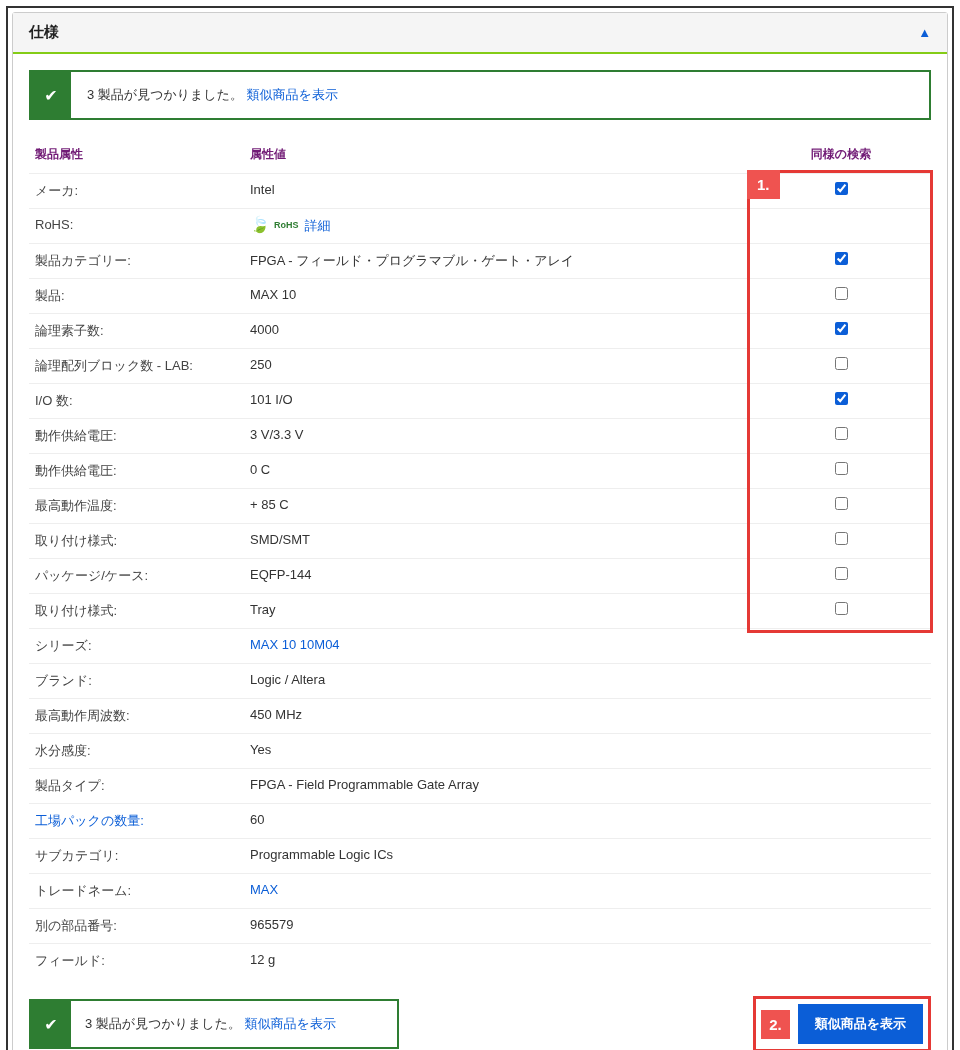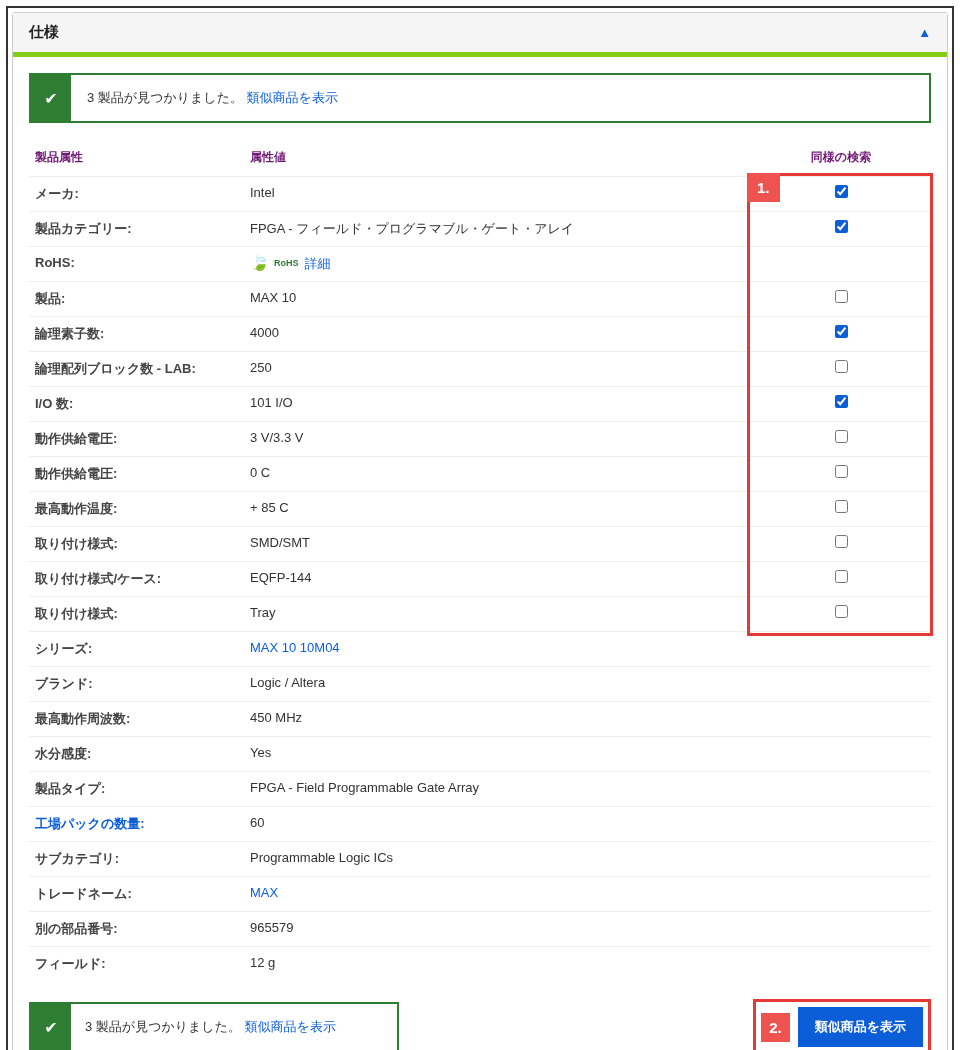--- a/index.html
+++ b/index.html
@@ -1,31 +1,31 @@
 <!DOCTYPE html>
 <html><head>
 <meta charset="utf-8">
 <style>
   * { box-sizing: border-box; margin: 0; padding: 0; }
   body { font-family: Arial, "Hiragino Sans", "Meiryo", sans-serif; background: #fff; padding: 6px; }
   .outer { border: 2px solid #333; padding: 4px; }
   .panel { border: 1px solid #ccc; border-radius: 3px; background: #fff; }
-  .panel-header { background: #f5f5f5; border-bottom: 5px solid #84cc16; padding: 10px 16px; display: flex; justify-content: space-between; align-items: center; }
+  .panel-header { background: #f5f5f5; border-bottom: 2px solid #84cc16; padding: 10px 16px; display: flex; justify-content: space-between; align-items: center; }
   .panel-title { font-weight: bold; font-size: 15px; color: #222; }
   .chevron { color: #0b5ed7; font-size: 13px; }
   .panel-body { padding: 16px; }
   .alert { border: 2px solid #2e7d32; display: flex; align-items: center; margin-bottom: 18px; }
   .alert-check { background: #2e7d32; color: #fff; width: 40px; align-self: stretch; display: flex; align-items: center; justify-content: center; font-size: 16px; }
   .alert-body { padding: 14px 16px; font-size: 13px; color: #333; }
   .link { color: #0b5ed7; text-decoration: none; cursor: pointer; }
   table.spec { width: 100%; border-collapse: collapse; font-size: 13px; }
   table.spec th { text-align: left; font-weight: bold; color: #701a75; padding: 8px 6px 10px; font-size: 12px; }
   table.spec th.col-check { text-align: center; }
   table.spec td { padding: 8px 6px; border-top: 1px solid #eee; vertical-align: top; color: #333; }
-  table.spec td.attr { width: 215px; font-weight: bold; color: #444; }
+  table.spec td.attr { width: 215px; font-weight: normal; color: #444; }
   table.spec td.val { width: auto; }
   table.spec td.chk { width: 180px; text-align: center; }
   .rohs-icon { display: inline-flex; align-items: center; gap: 4px; }
   .rohs-icon .leaf { color: #2e7d32; font-size: 16px; line-height: 1; }
   .rohs-icon .rohs-text { color: #2e7d32; font-size: 9px; font-weight: bold; }
   .highlight-box { position: relative; }
   .red-box-1 { position: absolute; border: 3px solid #e53935; pointer-events: none; }
   .red-tag { position: absolute; background: #ef5350; color: #fff; font-weight: bold; font-size: 15px; padding: 6px 10px; pointer-events: none; }
   .footer-row { display: flex; align-items: center; gap: 16px; margin-top: 18px; }
   .alert-small { border: 2px solid #2e7d32; display: flex; align-items: stretch; flex: 0 0 auto; width: 370px; }
@@ -64,33 +64,33 @@
               <th class="col-check">同様の検索</th>
             </tr>
           </thead>
           <tbody id="spec-body">
               <tr>
                 <td class="attr">メーカ:</td>
                 <td class="val">Intel</td>
                 <td class="chk"><input type="checkbox" checked="" style=""></td>
               </tr>
               <tr>
-                <td class="attr">製品カテゴリー:</td>
-                <td class="val">FPGA - フィールド・プログラマブル・ゲート・アレイ</td>
-                <td class="chk"><input type="checkbox" checked="" style=""></td>
-              </tr>
-              <tr>
                 <td class="attr">RoHS:</td>
                 <td class="val"><span class="rohs-icon">
                     <span class="leaf">🍃</span>
                     <span class="rohs-text">RoHS</span>
                   </span><a class="link" style="margin-left: 6px;">詳細</a></td>
                 <td class="chk"></td>
               </tr>
               <tr>
+                <td class="attr">製品カテゴリー:</td>
+                <td class="val">FPGA - フィールド・プログラマブル・ゲート・アレイ</td>
+                <td class="chk"><input type="checkbox" checked="" style=""></td>
+              </tr>
+              <tr>
                 <td class="attr">製品:</td>
                 <td class="val">MAX 10</td>
                 <td class="chk"><input type="checkbox" style=""></td>
               </tr>
               <tr>
                 <td class="attr">論理素子数:</td>
                 <td class="val">4000</td>
                 <td class="chk"><input type="checkbox" checked="" style=""></td>
               </tr>
               <tr>
@@ -117,21 +117,21 @@
                 <td class="attr">最高動作温度:</td>
                 <td class="val">+ 85 C</td>
                 <td class="chk"><input type="checkbox" style=""></td>
               </tr>
               <tr>
                 <td class="attr">取り付け様式:</td>
                 <td class="val">SMD/SMT</td>
                 <td class="chk"><input type="checkbox" style=""></td>
               </tr>
               <tr>
-                <td class="attr">取り付け様式/ケース:</td>
+                <td class="attr">パッケージ/ケース:</td>
                 <td class="val">EQFP-144</td>
                 <td class="chk"><input type="checkbox" style=""></td>
               </tr>
               <tr>
                 <td class="attr">取り付け様式:</td>
                 <td class="val">Tray</td>
                 <td class="chk"><input type="checkbox" style=""></td>
               </tr>
               <tr>
                 <td class="attr">シリーズ:</td>

